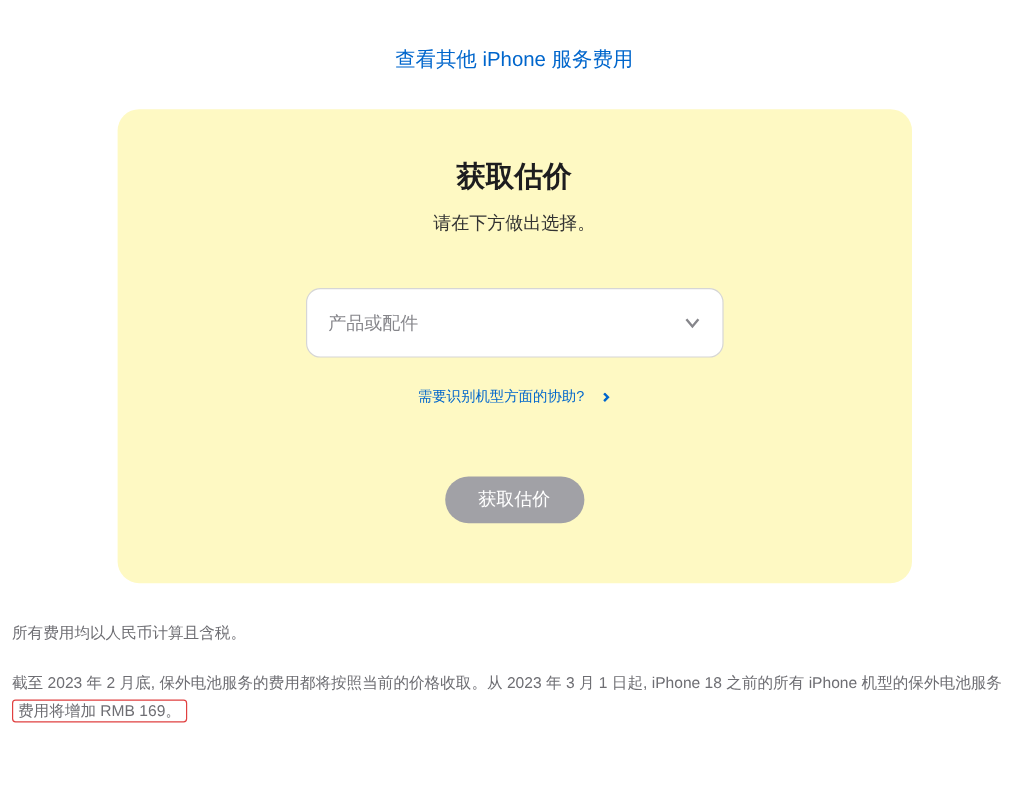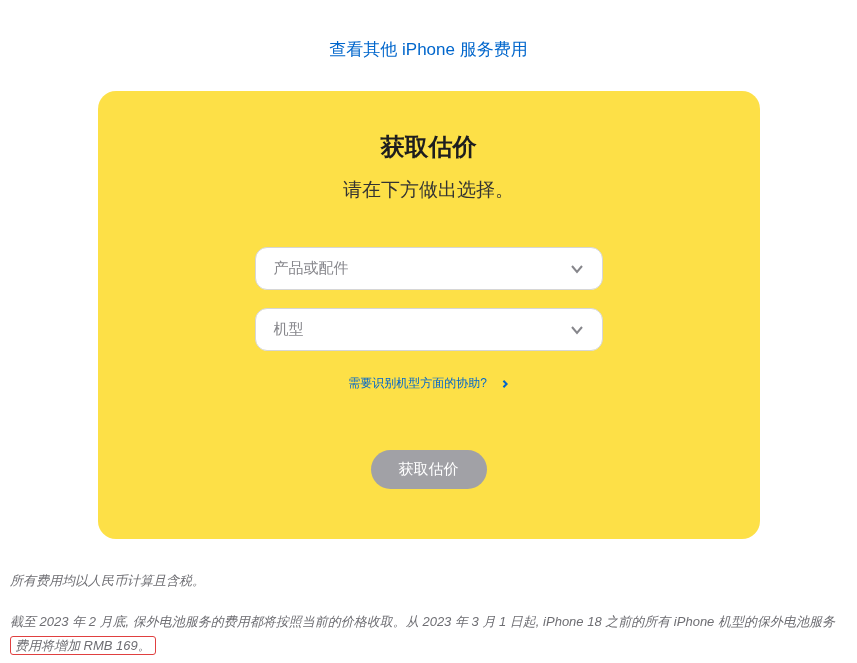--- a/index.html
+++ b/index.html
@@ -24,46 +24,46 @@
       color: #0066cc;
       font-size: 17px;
       margin-top: 38px;
       margin-bottom: 30px;
       cursor: pointer;
       text-decoration: none;
       text-align: right;
     }
     .estimate-card {
       width: 662px;
-      background: #fde047;
+      background: #fef9c3;
       border-radius: 18px;
       padding: 40px 40px 50px 40px;
       display: flex;
       flex-direction: column;
       align-items: center;
     }
     .card-title {
       font-size: 24px;
       font-weight: 600;
       color: #1d1d1f;
       margin-bottom: 14px;
     }
     .card-subtitle {
-      font-size: 19px;
+      font-size: 15px;
       color: #333333;
       margin-bottom: 44px;
     }
     .select-wrapper {
       position: relative;
       width: 348px;
       margin-bottom: 18px;
     }
     .select-field {
       width: 100%;
-      height: 43px;
+      height: 58px;
       background: #ffffff;
       border: 1px solid #d6d6d6;
       border-radius: 12px;
       padding: 0 44px 0 18px;
       font-size: 15px;
       color: #86868b;
       cursor: pointer;
       display: flex;
       align-items: center;
       position: relative;
@@ -119,21 +119,20 @@
     .footer-notes {
       width: 100%;
       padding: 30px 10px 0 10px;
       text-align: left;
     }
     .footer-note {
       font-size: 13px;
       color: #6e6e73;
       line-height: 1.8;
       margin-bottom: 18px;
-      font-style: italic;
     }
     .highlight-box {
       display: inline;
       border: 1px solid #e04040;
       border-radius: 3px;
       padding: 1px 4px;
     }
   </style>
 </head>
 <body>
@@ -149,30 +148,20 @@
       <div class="select-field">
         <span>产品或配件</span>
         <span class="chevron-down">
           <svg viewBox="0 0 14 14">
               <polyline points="2,4 7,10 12,4"></polyline>
             </svg>
         </span>
       </div>
     </div>
 
-    <div class="select-wrapper">
-      <div class="select-field">
-        <span>机型</span>
-        <span class="chevron-down">
-          <svg viewBox="0 0 14 14">
-              <polyline points="2,4 7,10 12,4"></polyline>
-            </svg>
-        </span>
-      </div>
-    </div>
 
     <a class="help-link">
       <span>需要识别机型方面的协助?</span>
       <span class="chevron-right">
         <svg viewBox="0 0 10 10">
             <polyline points="3,1 7,5 3,9"></polyline>
           </svg>
       </span>
     </a>
 

